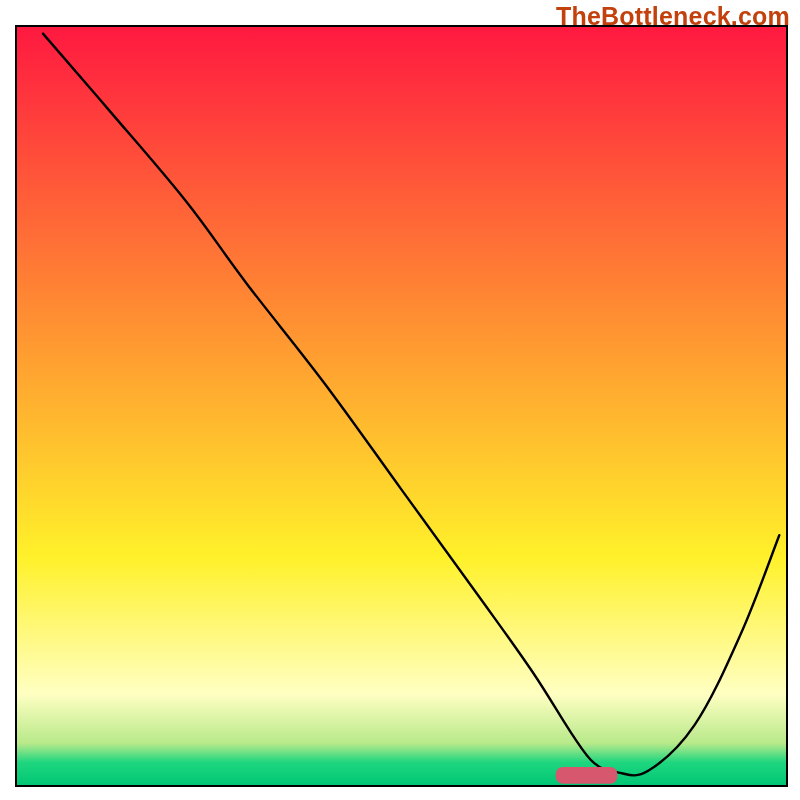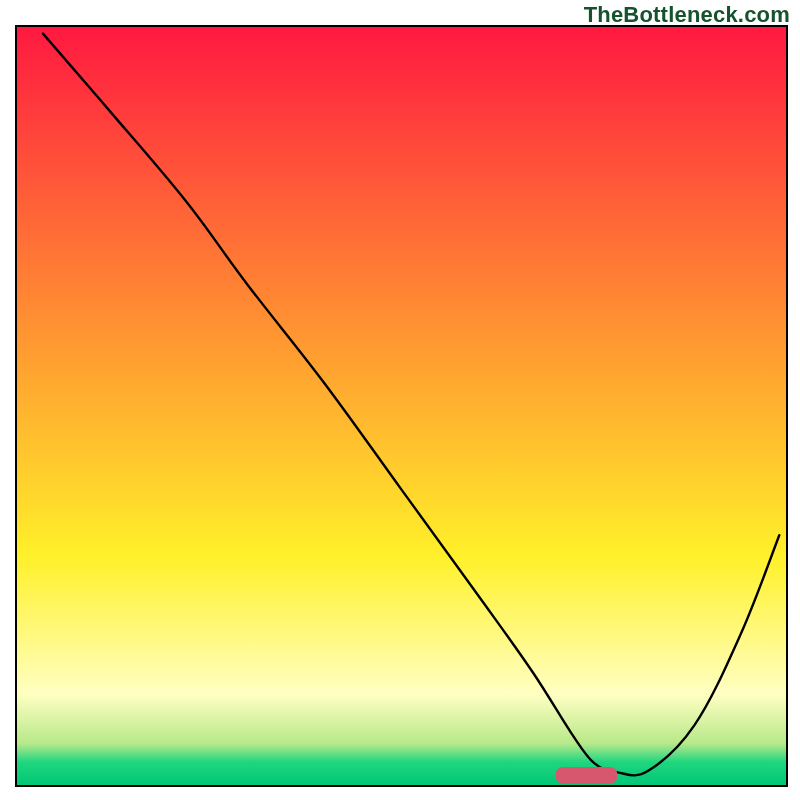--- a/index.html
+++ b/index.html
@@ -13,22 +13,22 @@
   }
   .stage {
     position: relative;
     width: 800px;
     height: 800px;
   }
   .watermark {
     position: absolute;
     top: 2px;
     right: 10px;
-    color: #14532d;
-    font-size: 22px;
+    color: #c2410c;
+    font-size: 25px;
     font-weight: 600;
     letter-spacing: 0.2px;
     user-select: none;
   }
   .plot {
     position: absolute;
     left: 0;
     top: 0;
     width: 800px;
     height: 800px;

